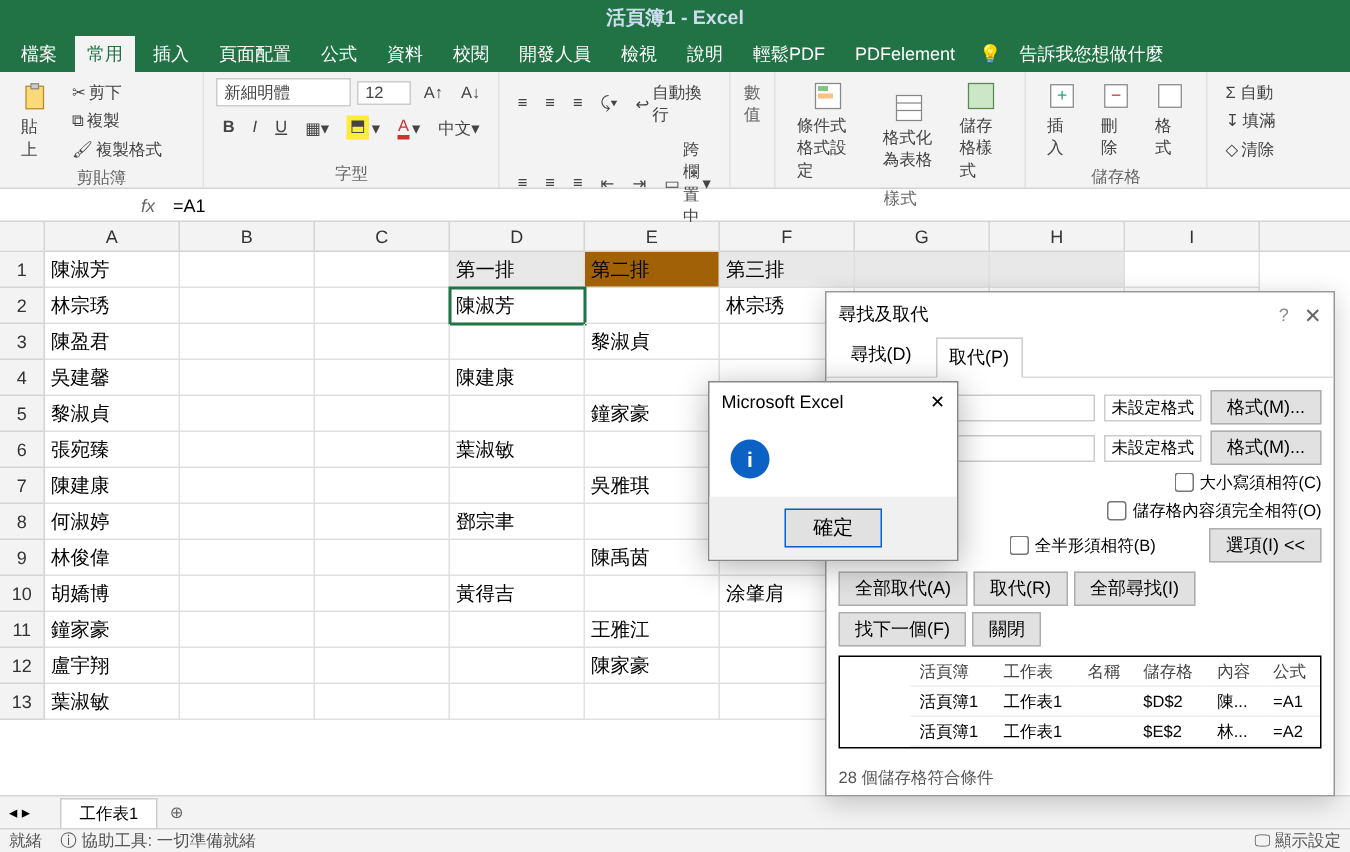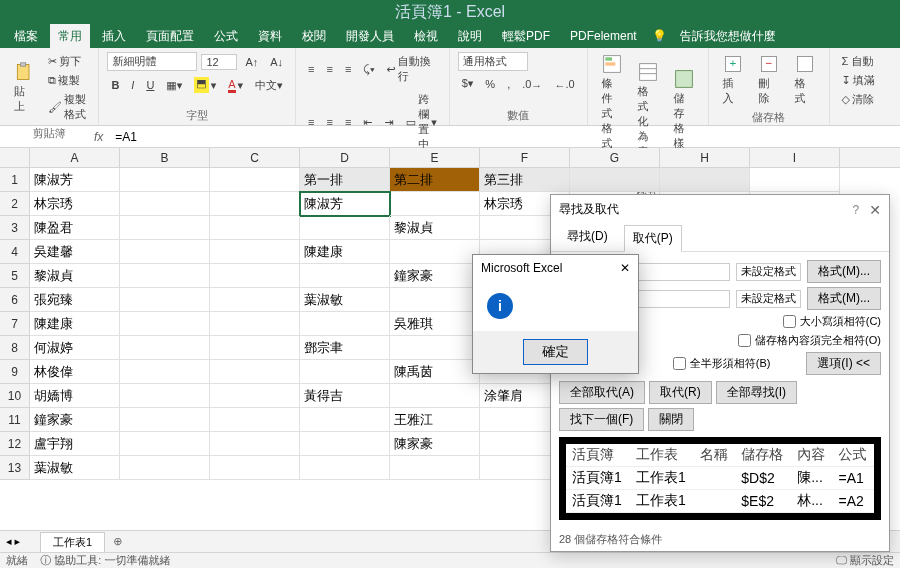--- a/index.html
+++ b/index.html
@@ -1,19 +1,19 @@
 <!DOCTYPE html>
 <html><head>
 <meta charset="utf-8">
 <style>
 * { margin: 0; padding: 0; box-sizing: border-box; font-family: "Microsoft JhengHei", Arial, sans-serif; }
 body { width: 900px; height: 568px; background: #fff; overflow: hidden; position: relative; font-size: 12px; }
 
 .title-bar { background: #0a6847; background: linear-gradient(#217346,#217346); height: 24px; color: #fff; display: flex; align-items: center; justify-content: center; position: relative; }
-.title-bar .title { font-size: 16px; color: #cde; }
+.title-bar .title { font-size: 13px; color: #cde; font-weight: bold; }
 .menu-bar { background: #217346; height: 24px; display: flex; align-items: center; gap: 4px; padding: 0 6px; color: #fff; font-size: 12px; }
 .menu-bar .tab { padding: 4px 8px; cursor: pointer; }
 .menu-bar .tab.active { background: #f3f3f3; color: #217346; }
 .menu-bar .lightbulb { margin-left: 4px; }
 
 .ribbon { background: #f3f3f3; height: 78px; border-bottom: 1px solid #d4d4d4; display: flex; font-size: 11px; color: #444; }
 .ribbon-group { border-right: 1px solid #e1e1e1; padding: 4px 8px 2px; display: flex; flex-direction: column; justify-content: space-between; }
 .ribbon-group .label { text-align: center; font-size: 11px; color: #666; padding-top: 2px; }
 .ribbon-row { display: flex; gap: 4px; align-items: center; }
 .rbtn { display: inline-flex; align-items: center; gap: 2px; padding: 2px 4px; cursor: pointer; }
@@ -50,21 +50,21 @@
 .find-dialog .dlg-close { cursor: pointer; font-size: 14px; color: #666; }
 .find-dialog .dlg-tabs { display: flex; border-bottom: 1px solid #ddd; padding-left: 8px; gap: 8px; }
 .find-dialog .dlg-tab { padding: 4px 8px; cursor: pointer; }
 .find-dialog .dlg-tab.active { border: 1px solid #ccc; border-bottom: 1px solid #fff; background: #fff; position: relative; top: 1px; }
 .find-dialog .dlg-body { padding: 8px; }
 .fd-row { display: flex; align-items: center; gap: 6px; margin-bottom: 4px; }
 .fd-input { flex: 1; border: 1px solid #ccc; padding: 1px 4px; height: 18px; }
 .fd-btn { border: 1px solid #adadad; background: #e1e1e1; padding: 2px 10px; cursor: pointer; font-size: 12px; }
 .fd-chk { display: flex; align-items: center; gap: 4px; font-size: 11px; }
 .fd-select { border: 1px solid #ccc; padding: 0 4px; height: 18px; font-size: 11px; }
-.fd-results { border: 7px solid #000000; margin-top: 6px; font-size: 14px; }
+.fd-results { border: 1px solid #000000; margin-top: 6px; font-size: 11px; padding-left: 47px; }
 .fd-results table { width: 100%; border-collapse: collapse; }
 .fd-results th, .fd-results td { text-align: left; padding: 2px 6px; border-bottom: 1px solid #eee; }
 .fd-results th { font-weight: normal; color: #444; }
 .fd-status { padding: 4px 8px; font-size: 11px; color: #555; }
 
 
 .msgbox { position: absolute; top: 254px; left: 472px; width: 167px; background: #fff; border: 1px solid #888; box-shadow: 0 4px 20px rgba(0,0,0,.3); font-size: 12px; }
 .msgbox .mb-title { padding: 6px 8px; display: flex; justify-content: space-between; }
 .msgbox .mb-close { cursor: pointer; }
 .msgbox .mb-body { display: flex; gap: 10px; padding: 12px 14px; align-items: center; }
@@ -168,32 +168,20 @@
         <span class="rbtn">≡</span>
         <span class="rbtn">⇤</span>
         <span class="rbtn">⇥</span>
         <span class="rbtn">▭ <span>跨欄置中</span>▾</span>
       </div>
     </div>
     <div class="label">對齊方式</div>
   </div>
 
   <div class="ribbon-group">
-    <div>
-      <div class="ribbon-row">
-          <div class="fmt-select">通用格式</div>
-        </div>
-      <div class="ribbon-row" style="margin-top:4px">
-        <span class="rbtn">$▾</span>
-        <span class="rbtn">%</span>
-        <span class="rbtn">,</span>
-        <span class="rbtn">.0→</span>
-        <span class="rbtn">←.0</span>
-      </div>
-    </div>
     <div class="label">數值</div>
   </div>
 
   <div class="ribbon-group">
     <div class="ribbon-row">
       <div class="big-btn">
           <svg class="big-icon" viewBox="0 0 24 24">
             <rect x="2" y="2" width="20" height="20" fill="#fff" stroke="#888"></rect>
             <rect x="4" y="4" width="8" height="4" fill="#7fc97f"></rect>
             <rect x="4" y="10" width="12" height="4" fill="#fdc086"></rect>

